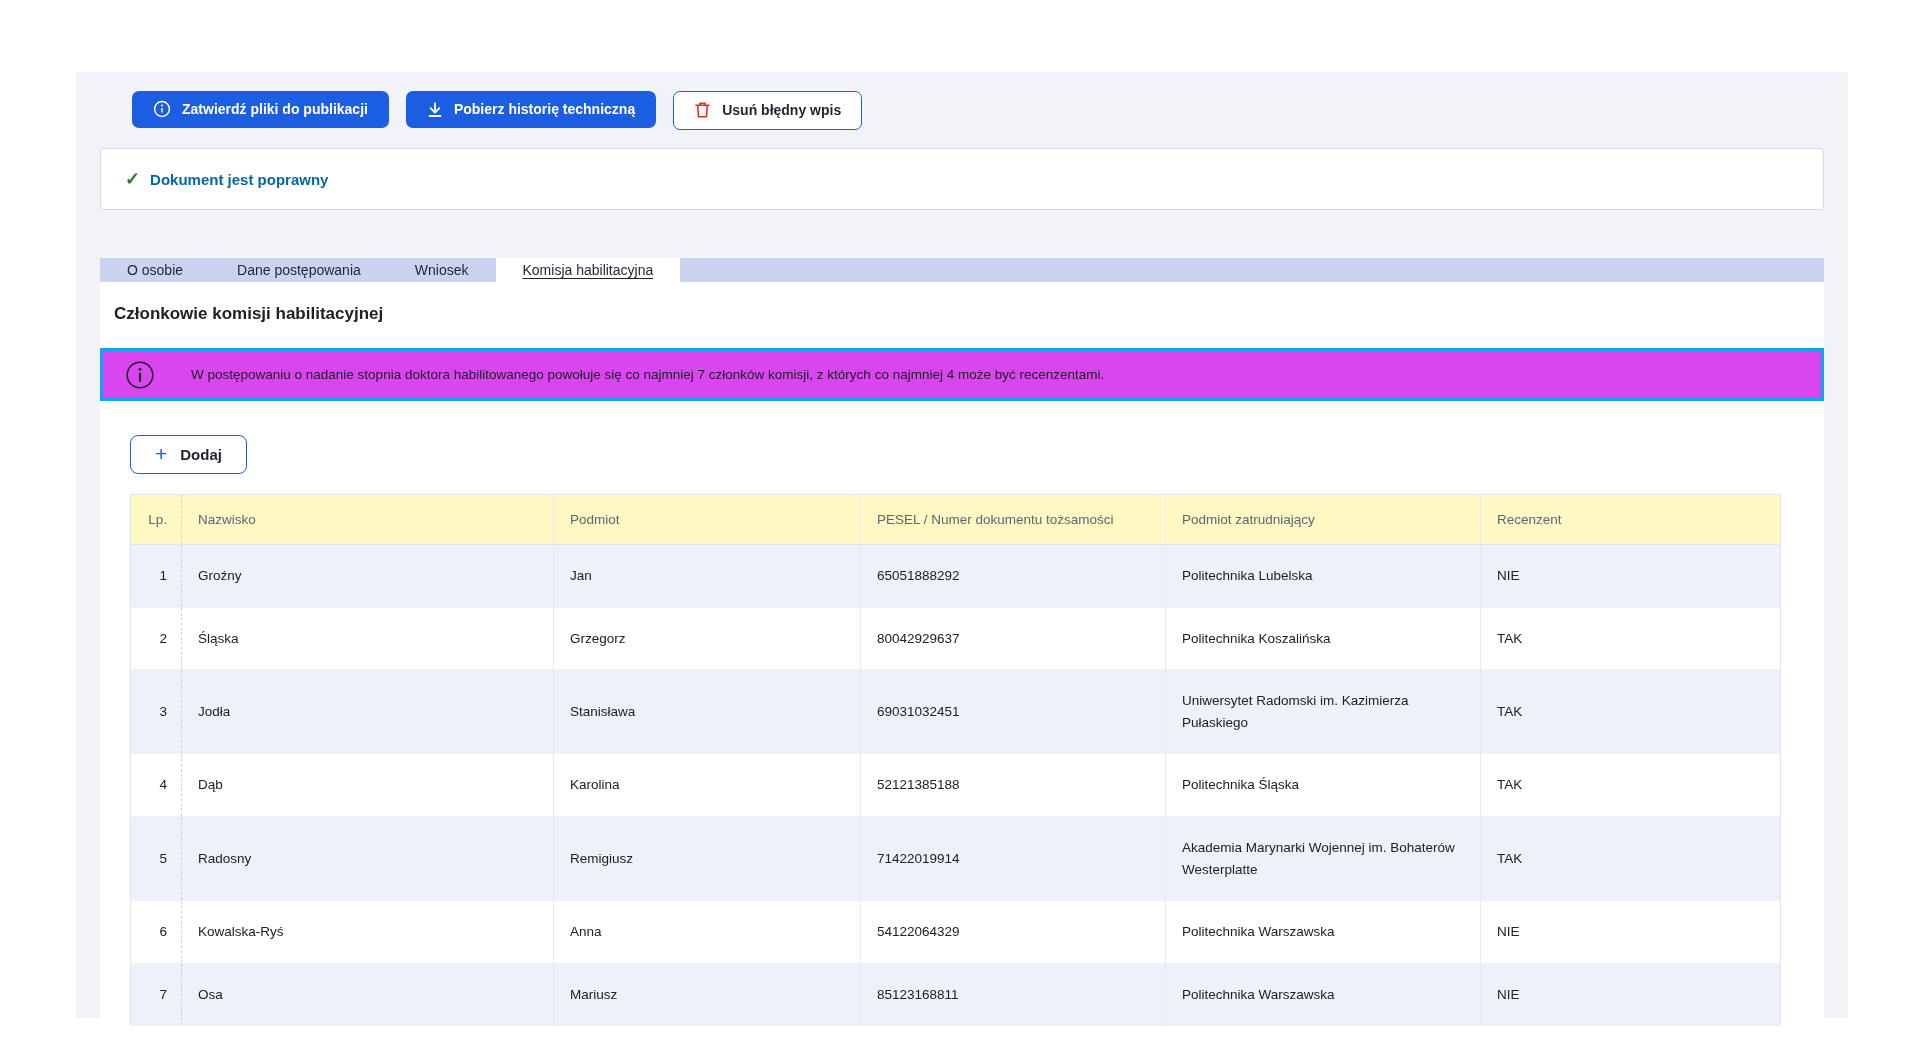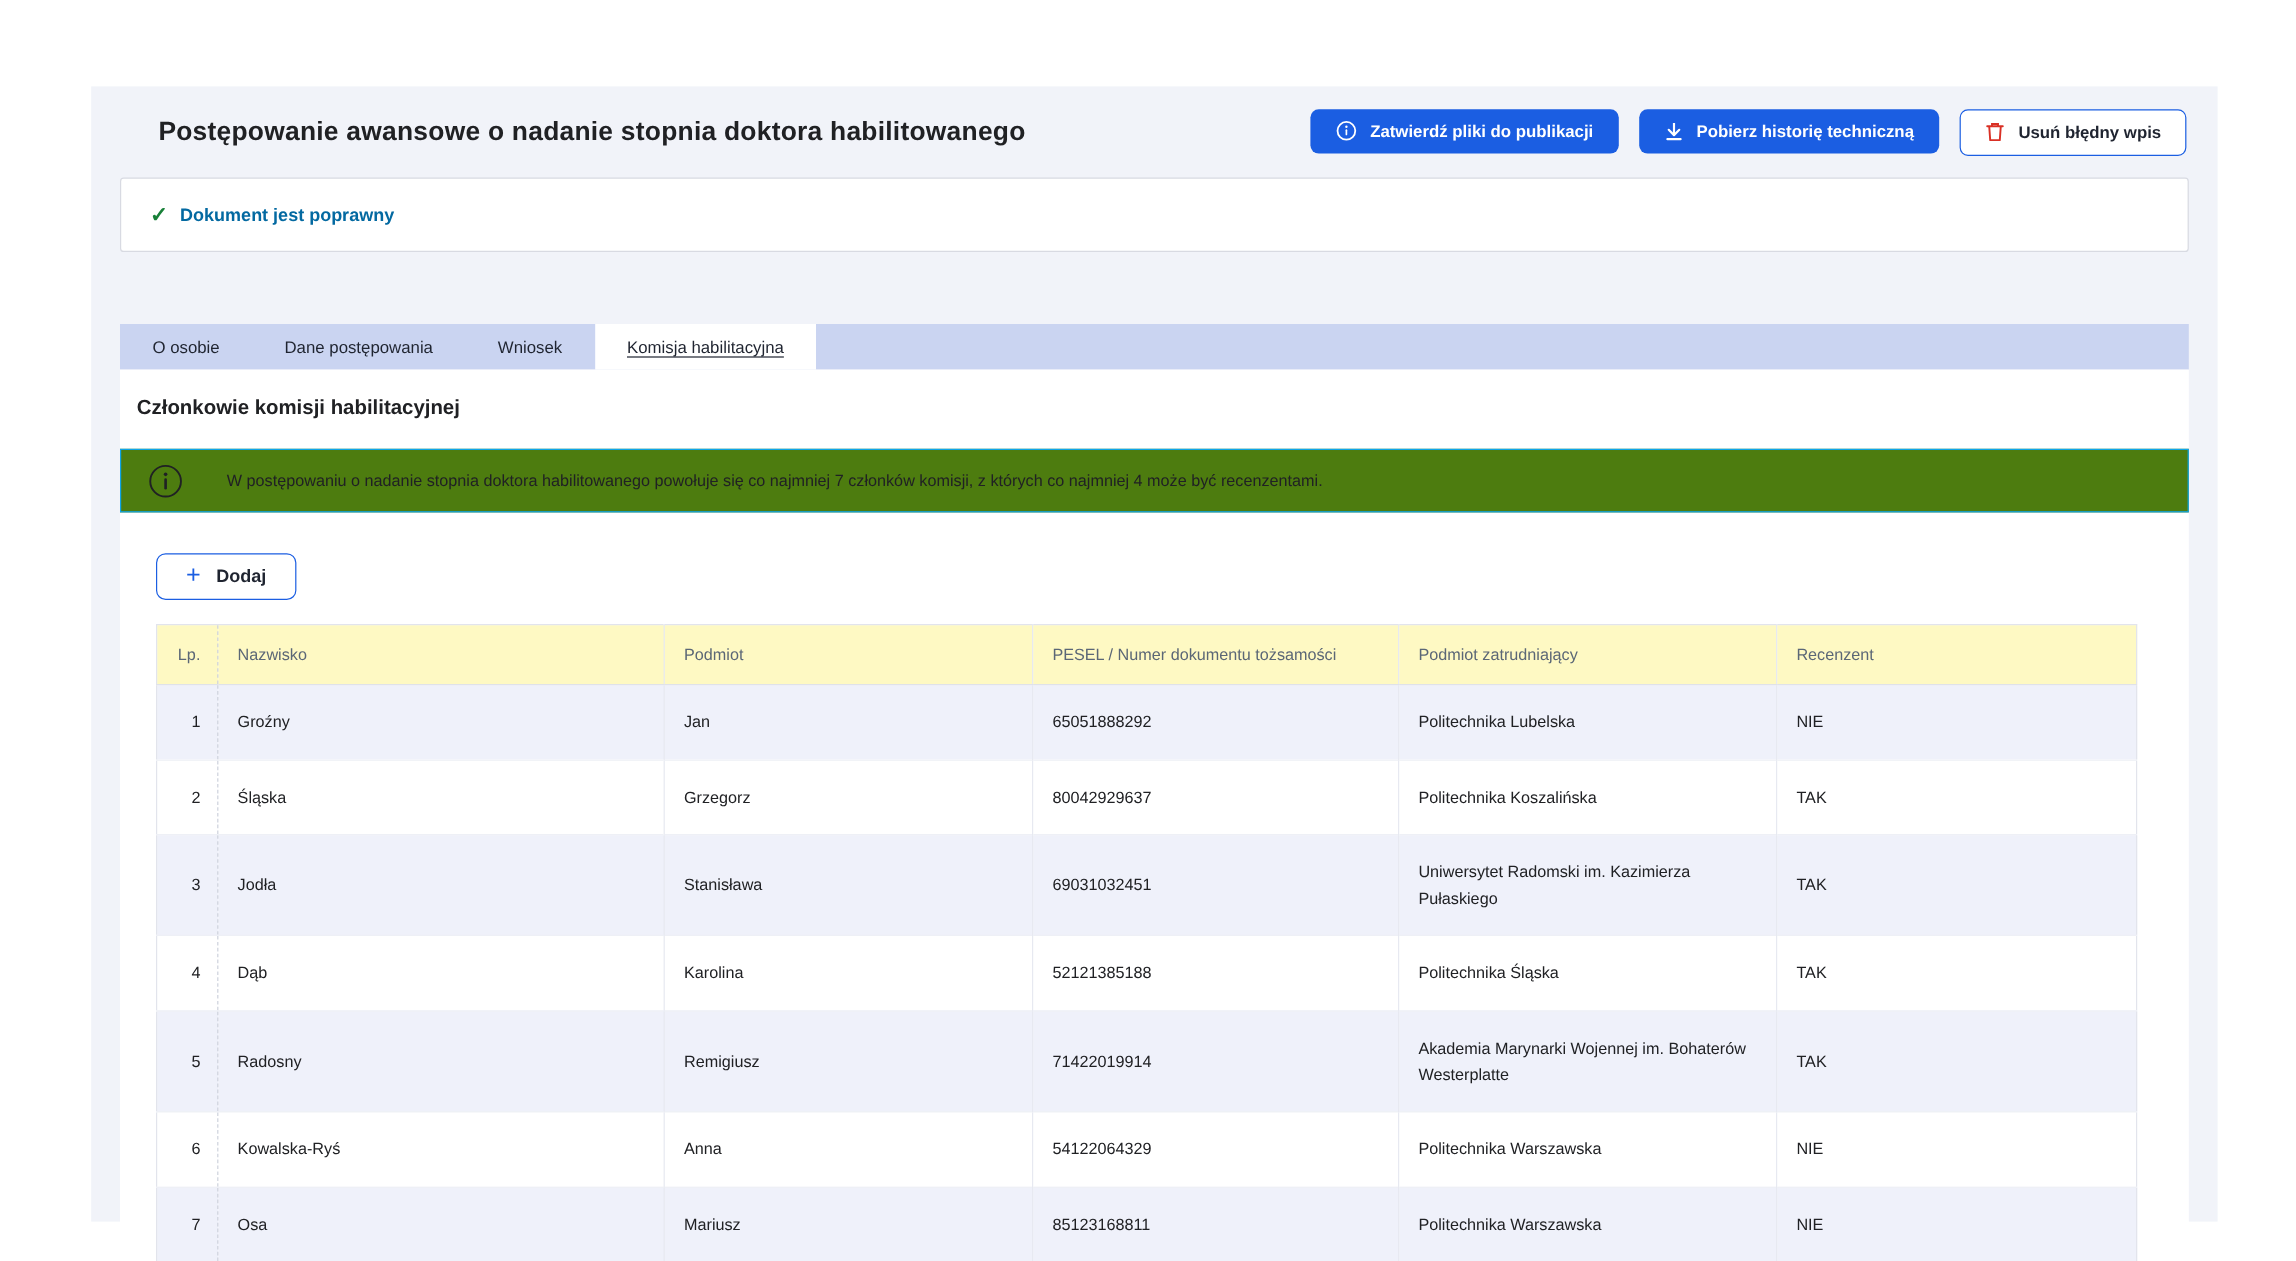--- a/index.html
+++ b/index.html
@@ -67,24 +67,24 @@
     height: 62px;
     display: flex;
     align-items: center;
     gap: 10px;
     padding: 0 24px;
   }
   .alert .check { color: #188038; font-size: 18px; font-weight: 700; }
   .alert-text { color: #0369a1; font-size: 15px; font-weight: 700; }
   
   .tabbar {
-    margin-top: 60px;
+    margin-top: 48px;
     background: #cad4f1;
     display: flex;
-    height: 38px;
+    height: 24px;
   }
   .tab {
     display: flex;
     align-items: center;
     padding: 0 27px;
     font-size: 14px;
     color: #1f2430;
     cursor: pointer;
   }
   .tab.active {
@@ -96,22 +96,22 @@
   .content {
     background: #ffffff;
     padding: 18px 0 30px;
   }
   .section-heading {
     font-size: 17px;
     font-weight: 700;
     margin: 4px 0 24px 14px;
   }
   .banner {
-    background: #4d7c0f;
-    border: 1px solid #0ea5e9;
+    background: #d946ef;
+    border: 3px solid #0ea5e9;
     min-height: 53px;
     display: flex;
     align-items: center;
     gap: 36px;
     padding: 8px 24px 8px 22px;
     font-size: 13.5px;
     color: #202124;
   }
   .banner svg { flex: 0 0 auto; display: block; }
   .add-btn {
@@ -168,21 +168,20 @@
   table.members tbody tr { border-bottom: 1px solid #eef0f6; }
   table.members tbody tr:nth-child(odd) { background: #eff1fa; }
   table.members tbody tr:nth-child(even) { background: #ffffff; }
 </style>
 </head>
 <body>
 
 <div class="panel">
 
   <div class="header-row">
-    <div class="page-title">Postępowanie awansowe o nadanie stopnia doktora habilitowanego</div>
     <div class="header-buttons">
       <button class="btn btn-primary">
         <span>
           <svg width="18" height="18" viewBox="0 0 18 18">
             <circle cx="9" cy="9" r="7.4" fill="none" stroke="#ffffff" stroke-width="1.5"></circle>
             <circle cx="9" cy="5.6" r="1" fill="#ffffff"></circle>
             <rect x="8.3" y="7.8" width="1.4" height="5" rx="0.7" fill="#ffffff"></rect>
           </svg>
         </span>
         <span>Zatwierdź pliki do publikacji</span>

